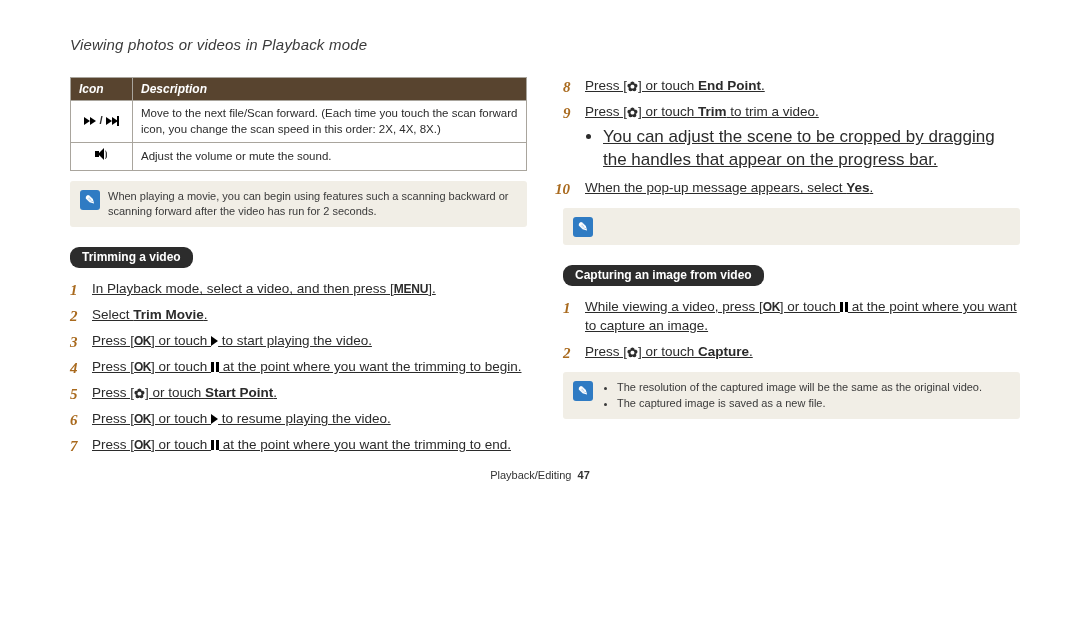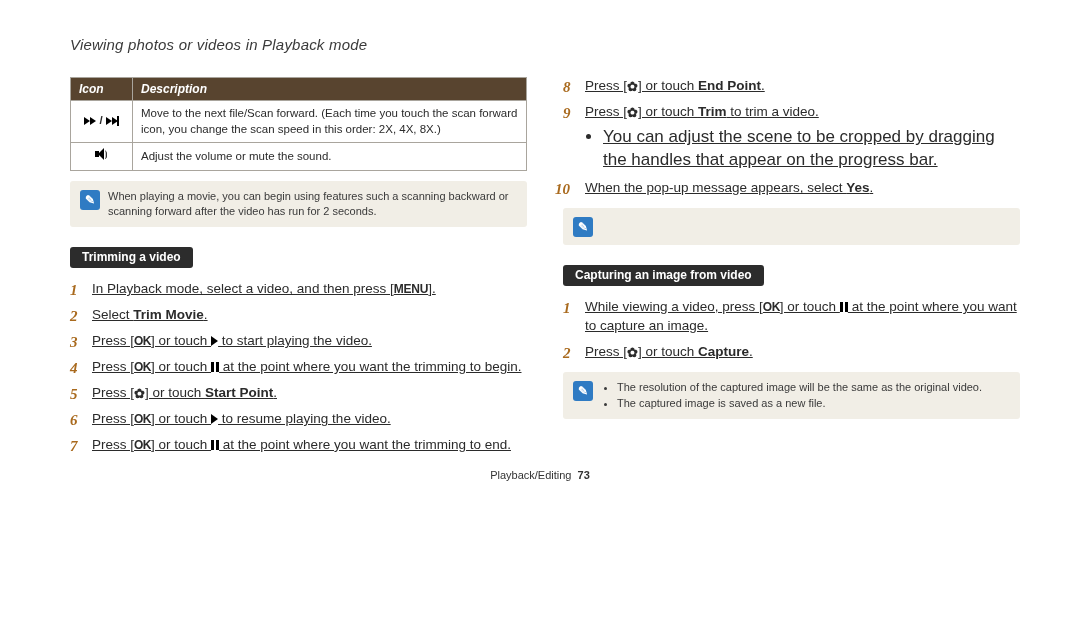--- a/index.html
+++ b/index.html
@@ -15,21 +15,21 @@
   table.icondesc th { background: #58442f; color: #fff; font-size: 12px; font-style: italic; font-weight: 600; text-align: left; padding: 4px 8px; border: 1px solid #a9a59d; }
   table.icondesc td { font-size: 11.5px; line-height: 1.35; padding: 5px 8px; border: 1px solid #a9a59d; vertical-align: middle; }
   table.icondesc td.iconcell { text-align: center; }
 
   .note { background: #f1eee6; border-radius: 3px; padding: 8px 10px 8px 10px; display: flex; gap: 8px; margin: 8px 0 20px 0; }
   .note .icon { width: 20px; height: 20px; flex: 0 0 20px; background: #2f7bc3; border-radius: 3px; display: flex; align-items: center; justify-content: center; margin-top: 1px; }
   .note .icon .pen { color: #fff; font-size: 12px; font-weight: 700; }
   .note .text, .note ul { font-size: 11px; line-height: 1.4; color: #3a3a3a; }
   .note ul { list-style: disc; margin: 0; padding-left: 16px; }
 
-  .section-pill { display: inline-block; background: #2c2c2c; color: #fff; font-size: 12px; font-weight: 600; padding: 3px 12px 4px; border-radius: 3px; margin-bottom: 12px; }
+  .section-pill { display: inline-block; background: #2c2c2c; color: #fff; font-size: 12px; font-weight: 600; padding: 3px 12px 4px; border-radius: 9px; margin-bottom: 12px; }
 
   ol.steps { list-style: none; margin: 0 0 10px 0; padding: 0; counter-reset: step; }
   ol.steps > li { counter-increment: step; position: relative; padding-left: 22px; font-size: 13.5px; line-height: 1.4; margin-bottom: 7px; text-decoration: underline; }
   ol.steps > li::before { content: counter(step); position: absolute; left: 0; top: 0; color: #a96a1e; font-style: italic; font-weight: 600; font-size: 15px; font-family: Georgia, serif; }
   ol.steps > li.n10::before { content: "10"; left: -8px; }
   ol.steps .sub { list-style: disc; padding-left: 18px; margin: 4px 0 0 0; }
   ol.steps .sub li { font-size: 17px; line-height: 1.35; }
 
   .ok { font-family: Arial, sans-serif; font-weight: 900; letter-spacing: -0.5px; font-size: 12px; }
   .menu { font-weight: 900; letter-spacing: -0.2px; font-size: 12px; }
@@ -186,15 +186,15 @@
           </span>
         <ul>
           <li>The resolution of the captured image will be the same as the original video.</li>
           <li>The captured image is saved as a new file.</li>
         </ul>
       </div>
     </div>
   </div>
 
   <div class="footer">
-    <span>Playback/Editing</span>&nbsp;&nbsp;<span class="pn">73</span>
+    <span>Playback/Editing</span>&nbsp;&nbsp;<span class="pn">47</span>
   </div>
 </div>
 
 </body></html>

